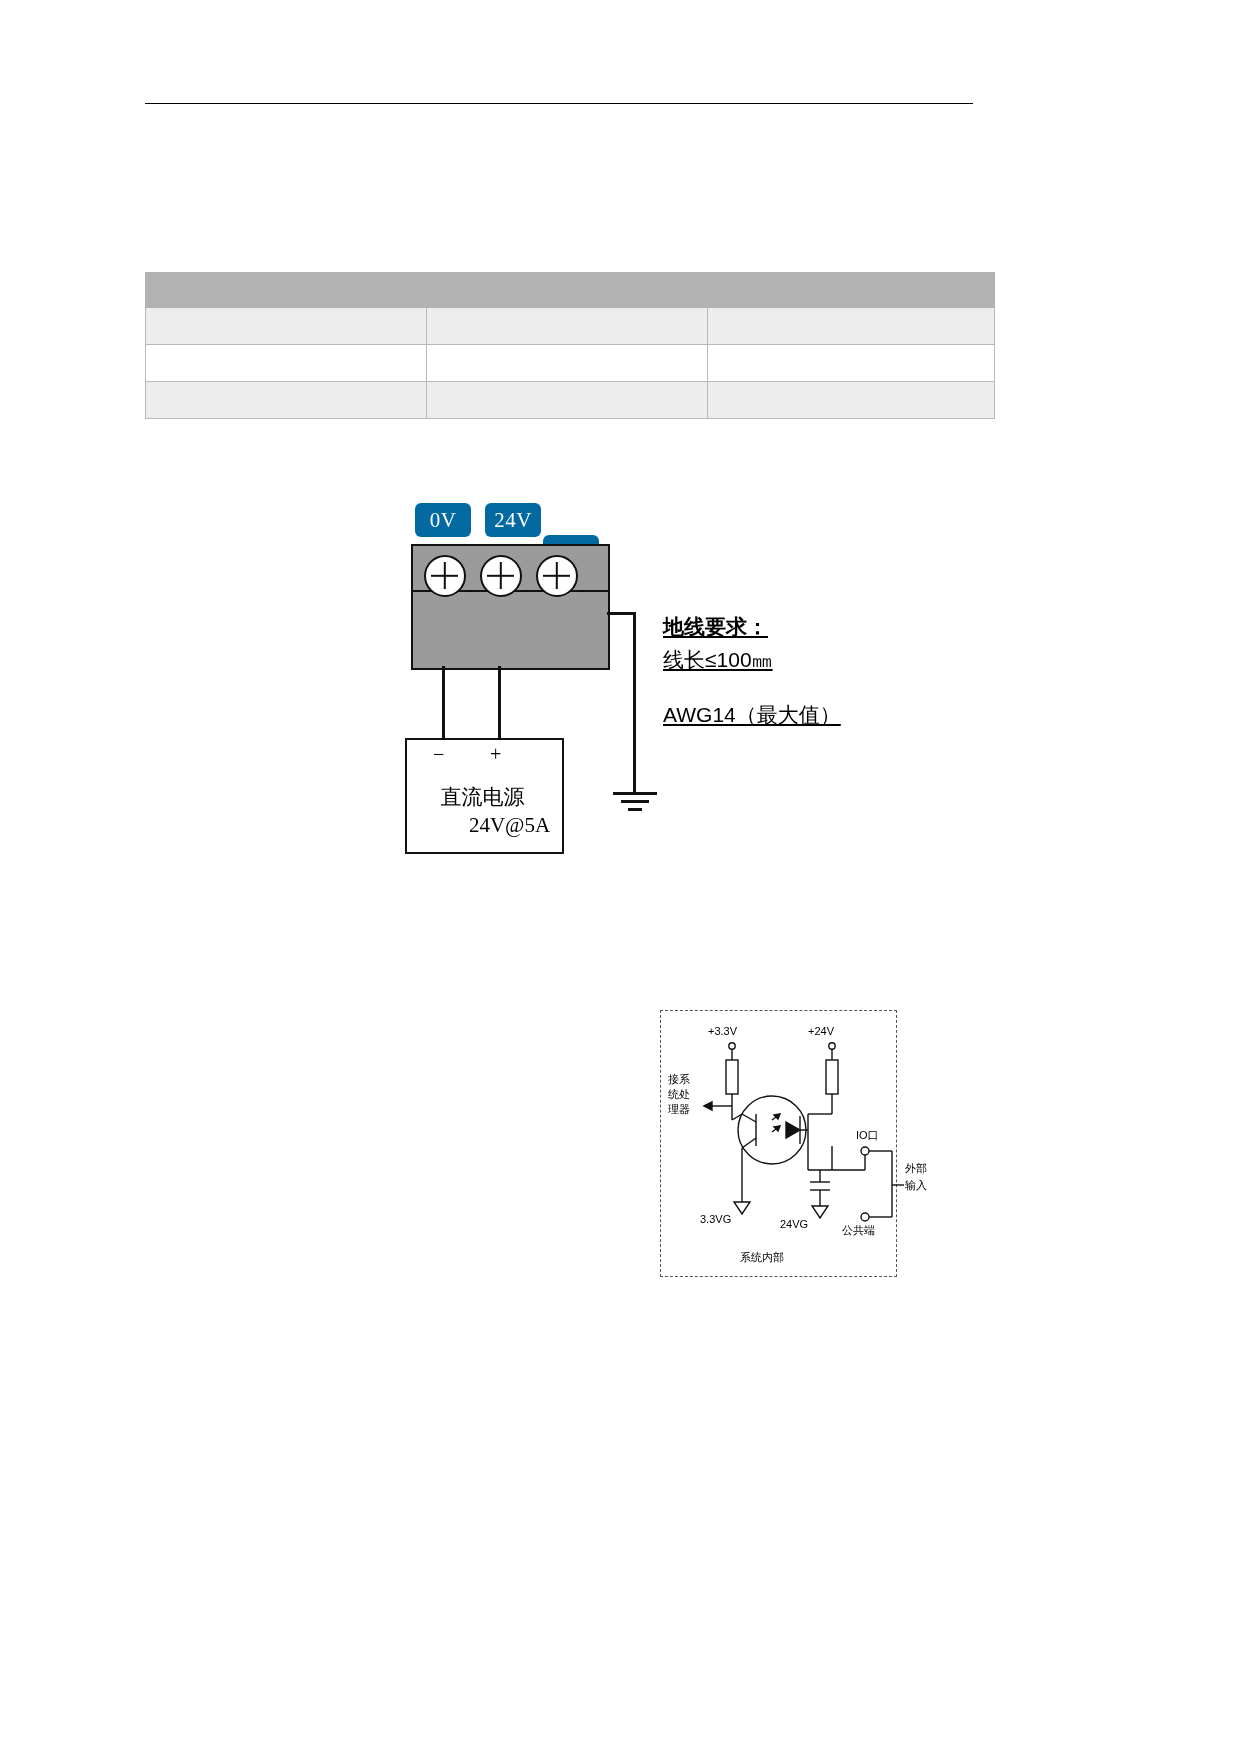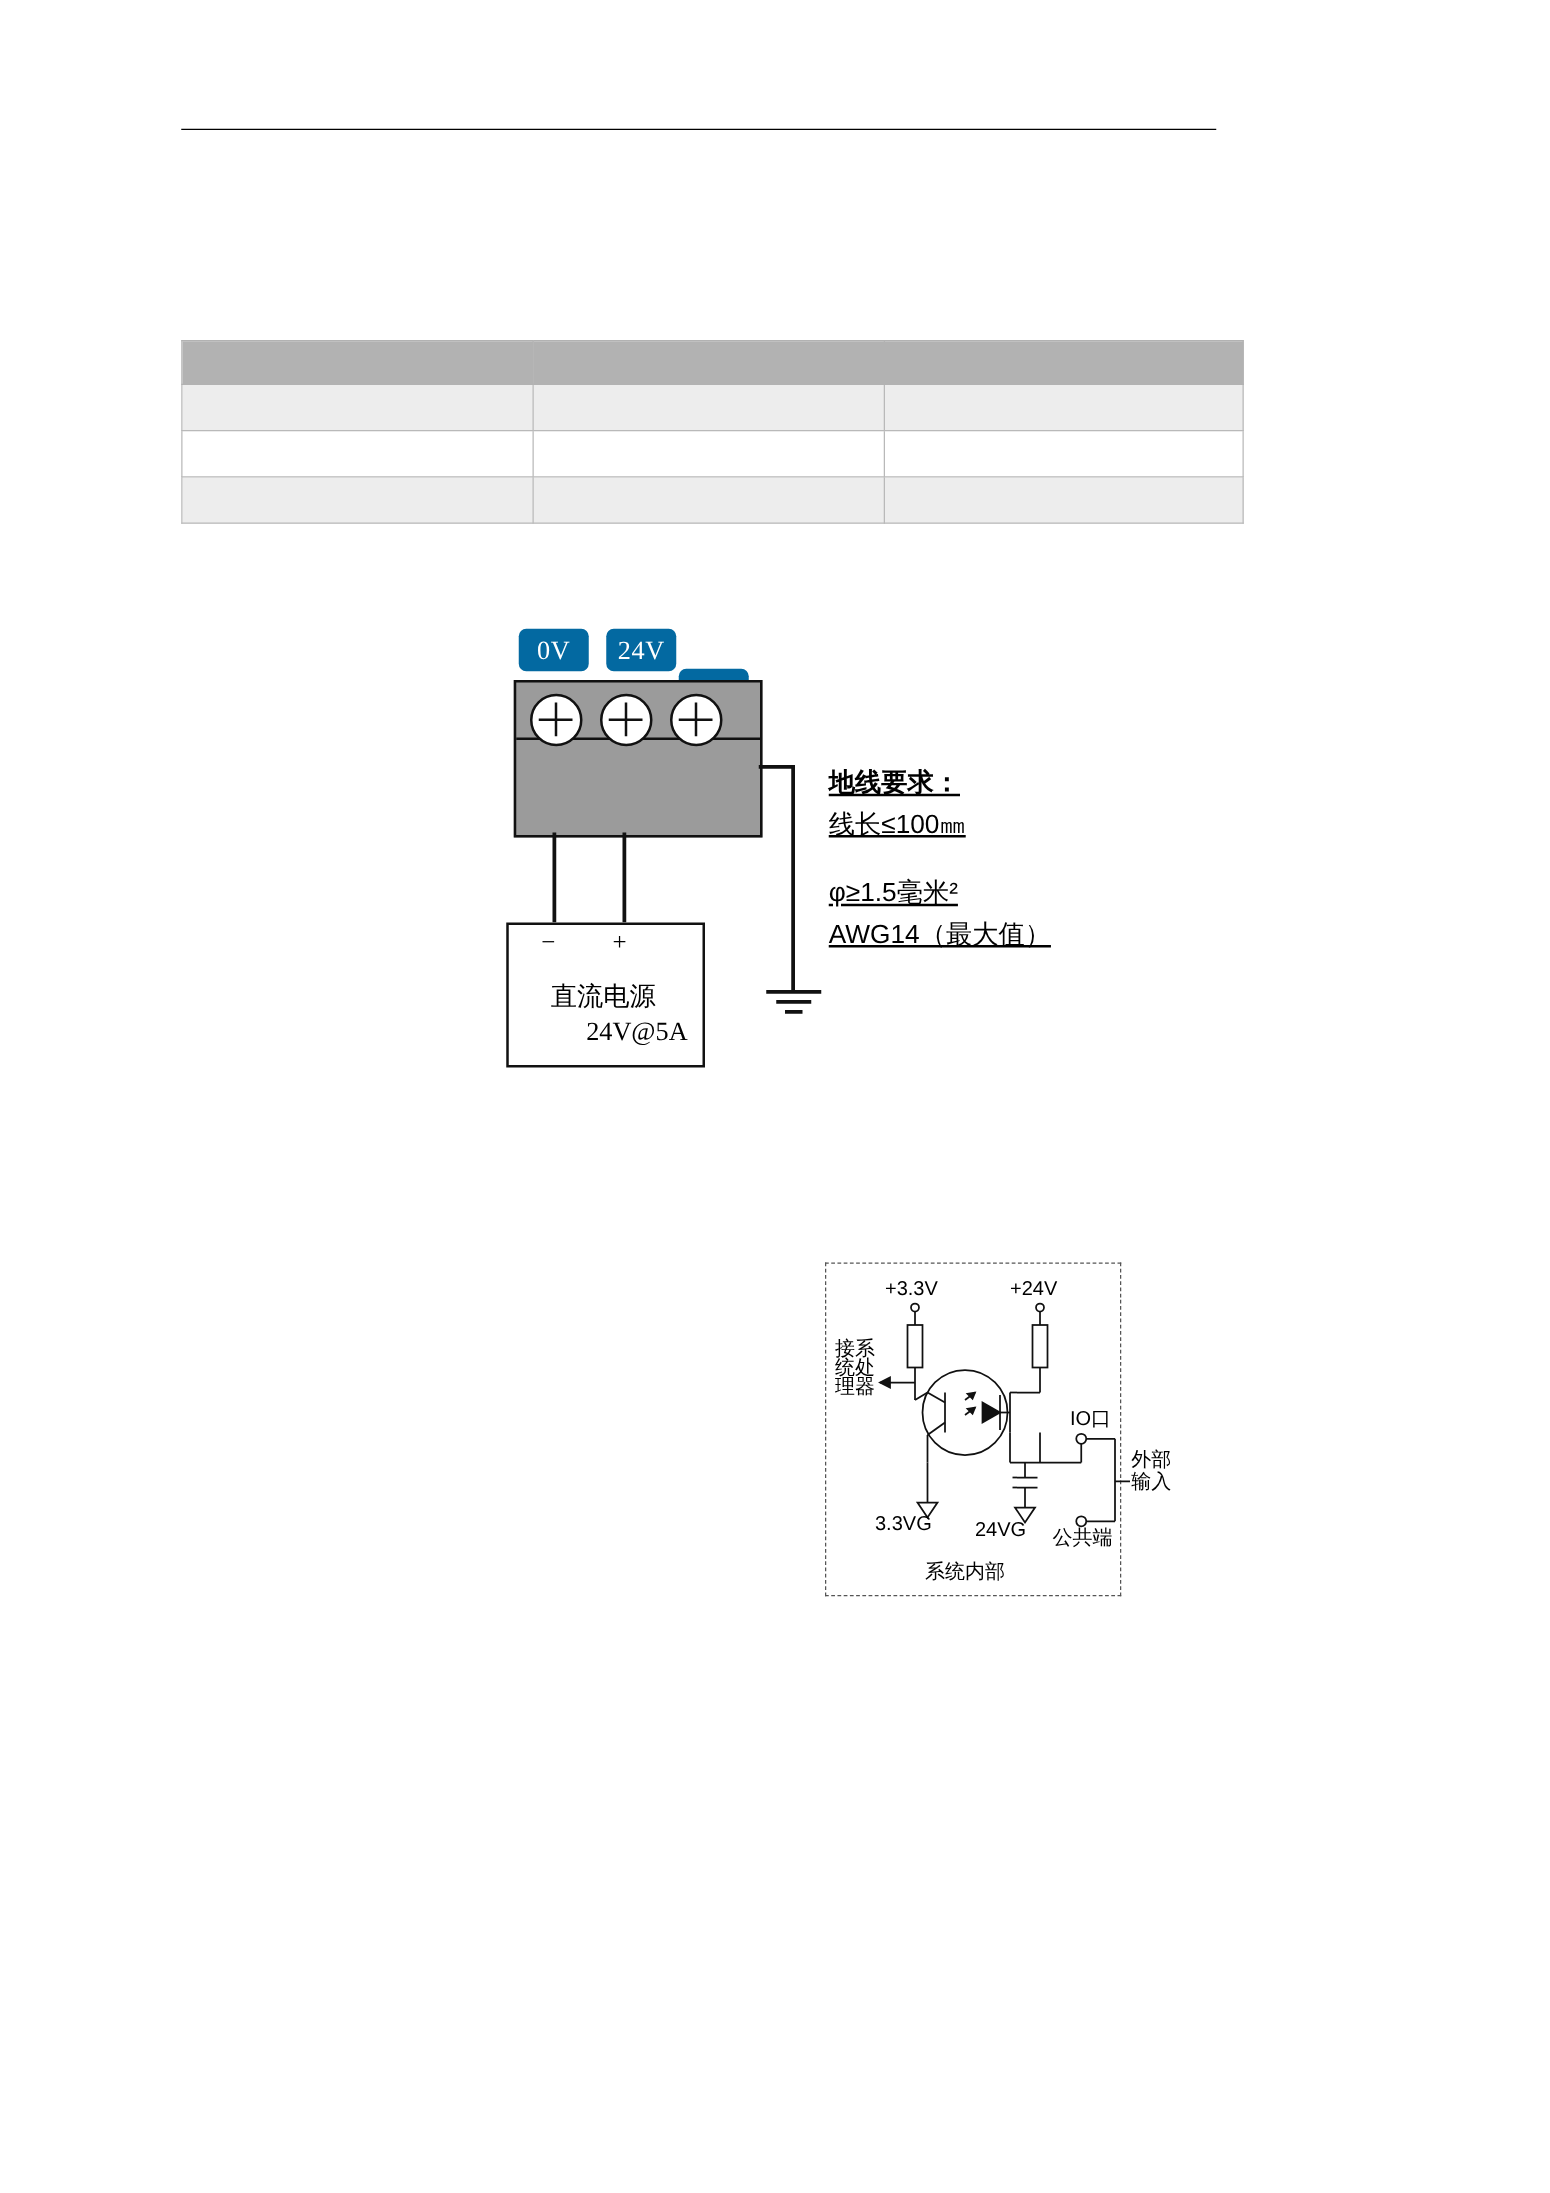--- a/index.html
+++ b/index.html
@@ -212,21 +212,21 @@
     width: 235px;
     height: 265px;
     border: 1.5px dashed #555;
   }
   .opto-svg {
     position: absolute;
     left: 0; top: 0;
   }
   .opto-lbl {
     position: absolute;
-    font-size: 16px;
+    font-size: 11px;
     font-family: "Liberation Sans", sans-serif;
     white-space: nowrap;
     line-height: 15px;
   }
   .lbl-33v   { left: 48px;  top: 14px; }
   .lbl-24v   { left: 148px; top: 14px; }
   .lbl-sys   { left: 8px;   top: 62px; text-align: center; }
   .lbl-33vg  { left: 40px;  top: 202px; }
   .lbl-24vg  { left: 120px; top: 207px; }
   .lbl-io    { left: 196px; top: 118px; }
@@ -301,21 +301,20 @@
   <div class="psu-box"></div>
   <div class="psu-sign psu-minus">−</div>
   <div class="psu-sign psu-plus">+</div>
   <div class="psu-text1">直流电源</div>
   <div class="psu-text2">24V@5A</div>
 
   <div class="gnd-req">
     <div class="line bold">地线要求：</div>
     <div class="line">线长≤100㎜</div>
     <div class="gap"></div>
-    <div class="line">φ≥1.5毫米²</div>
     <div class="line">AWG14（最大值）</div>
   </div>
 </div>
 
 <div class="opto-diagram">
   <div class="opto-border"></div>
 
   <svg class="opto-svg" width="330" height="290" viewBox="0 0 330 290">
     <g stroke="#111" stroke-width="1.4" fill="none">
 

